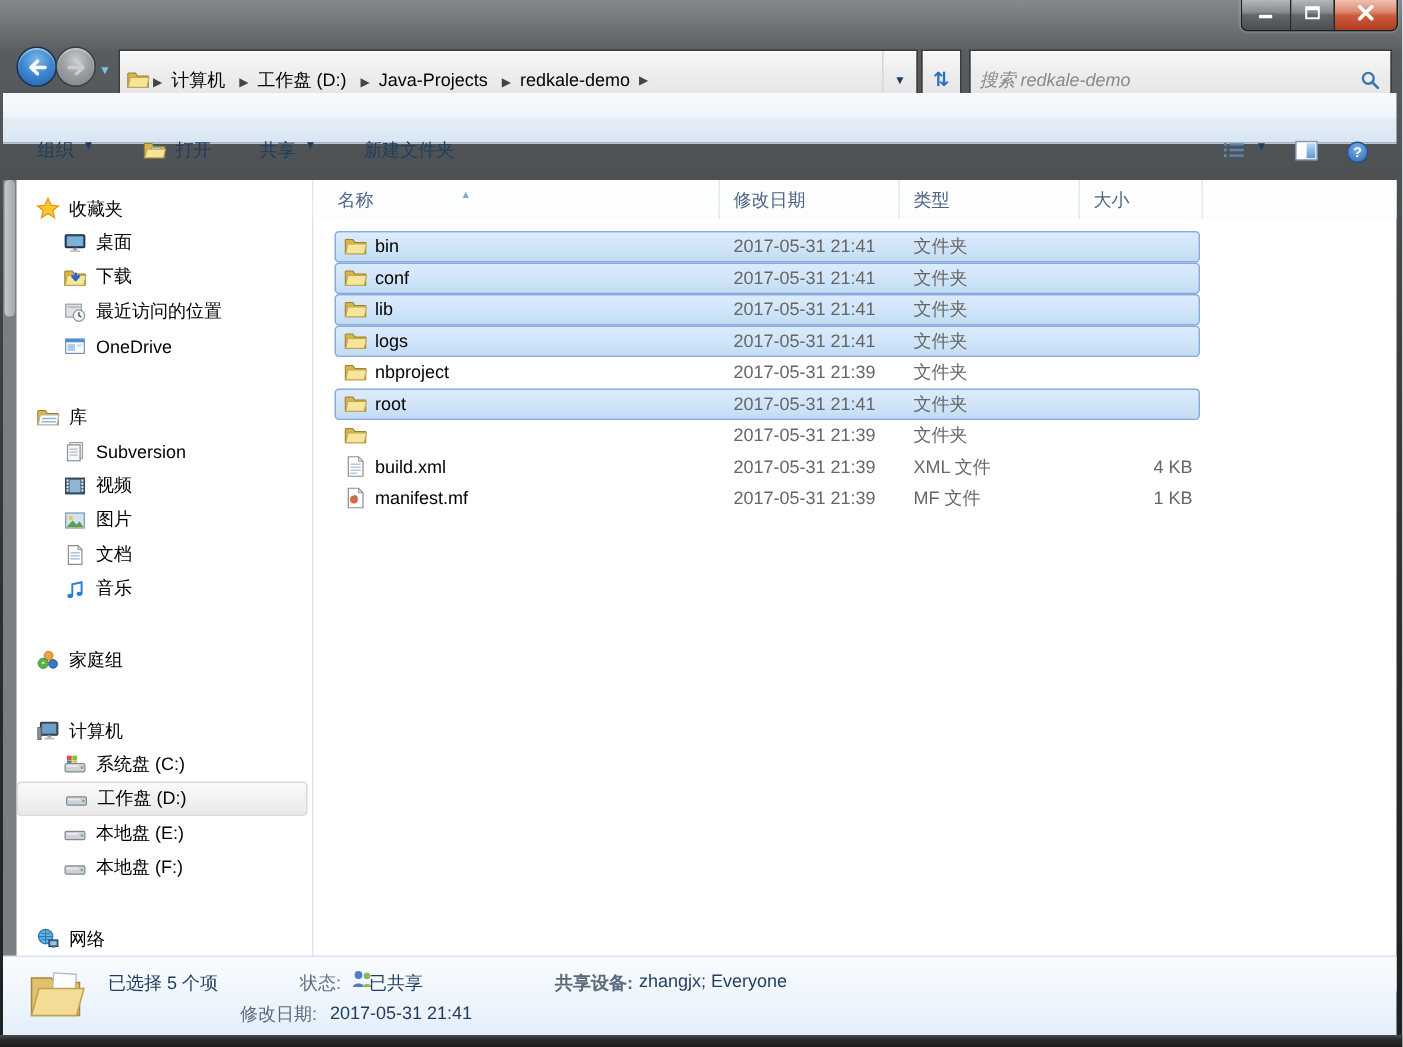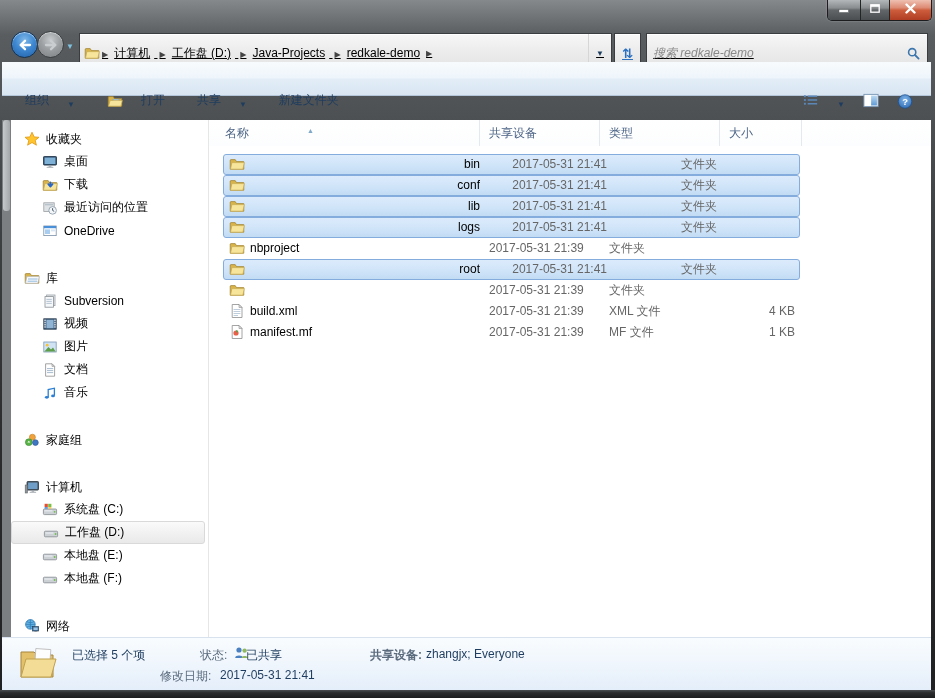--- a/index.html
+++ b/index.html
@@ -19,37 +19,37 @@
     background:linear-gradient(180deg,#efc0b2 0%,#dd8b74 38%,#cc5c3c 52%,#b03d22 100%); }
 
   
   .nav-circle { position:absolute; top:31px; width:27px; height:27px; border-radius:50%; }
   .back { left:11px; background:radial-gradient(circle at 50% 32%, #7fb8e8 0%, #3f89d2 45%, #1f5fa8 100%); border:1px solid #16324e; box-shadow:inset 0 1px 1px rgba(255,255,255,.6); }
   .fwd  { left:37px; background:radial-gradient(circle at 50% 32%, #c7cbce 0%, #9b9fa2 45%, #7d8184 100%); border:1px solid #3c3f41; box-shadow:inset 0 1px 1px rgba(255,255,255,.5); }
   .nav-circle svg { position:absolute; left:50%; top:50%; transform:translate(-50%,-50%); }
   .nav-chevron { position:absolute; left:66px; top:42px; font-size:8px; color:#7fc2e0; }
 
   .bar-box { position:absolute; top:33px; height:40px; border:1px solid #3a3d3f; border-radius:0;
-    background:linear-gradient(180deg,#f7f7f7 0%,#ececec 45%,#e2e2e2 100%); box-shadow:inset 0 1px 0 #fff;text-decoration:underline; }
+    background:linear-gradient(180deg,#f7f7f7 0%,#ececec 45%,#e2e2e2 100%); box-shadow:inset 0 1px 0 #fff; }
   .addressbar { left:79px; width:533px; display:flex; align-items:center; }
   .addr-folder { margin-left:4px; }
   .crumb { padding:0 4px; color:#000; white-space:nowrap; cursor:default; }
   .crumb-sep { font-size:8px; color:#444; padding:0 2px; }
   .addr-drop { margin-left:auto; padding:0 7px; font-size:8px; color:#1c3d5e; border-left:1px solid #d6d6d6; height:100%; display:flex; align-items:center; }
   .refreshbar { left:614px; width:27px; display:flex; align-items:center; justify-content:center; color:#2a6fc0; font-size:13px; font-weight:bold; }
   .searchbar { left:646px; width:282px; display:flex; align-items:center; }
   .searchbar input { flex:1; border:none; outline:none; background:transparent; font:italic 12px "Liberation Sans",sans-serif; color:#8a8a8a; padding:0 6px; }
   .searchbar input::placeholder { color:#8a8a8a; font-style:italic; }
   .search-mag { padding-right:7px; display:flex; }
 
   
   .toolbar { position:absolute; left:2px; top:62px; width:929px; height:34px;
     background:linear-gradient(180deg,#f8fbfd 0%,#eef5fb 48%,#e2edf7 52%,#d9e6f2 100%);
     border-bottom:1px solid #b4c7da; display:flex; align-items:center; color:#1e3c5f; }
-  .tb-item { display:flex; align-items:flex-end; gap:18px; padding:4px 9px; border-radius:3px; cursor:default; white-space:nowrap;margin-top:44px; }
+  .tb-item { display:flex; align-items:flex-start; gap:6px; padding:4px 9px; border-radius:3px; cursor:default; white-space:nowrap;margin-top:44px; }
   .tb-item .drop { font-size:8px; color:#1e3c5f; }
   .tb-sep { width:14px; }
   .tb-right { margin-left:auto; display:flex; align-items:center; gap:10px; padding-right:14px; }
   .tb-right .tb-item { padding:3px 4px; }
 
   
   .main { position:absolute; left:2px; top:96px; width:929px; height:541px; background:#fff;margin-top:24px; }
   .left-scroll { position:absolute; left:0; top:0; width:9px; height:541px; background:#7b7f82; }
   .left-scroll .thumb { position:absolute; left:1px; top:0; width:7px; height:91px; border-radius:3px;
     background:linear-gradient(90deg,#c6c9cc,#a3a7aa); }
@@ -68,21 +68,21 @@
   .lhead { position:absolute; left:0; top:0; width:100%; height:26px; display:flex; color:#4c6485; background:linear-gradient(180deg,#ffffff,#fcfdfe); }
   .hcell { height:26px; line-height:26px; padding-left:16px; border-right:1px solid #e4e9f0; cursor:default; position:relative; }
   .h-name { width:271px; }
   .h-date { width:120px; padding-left:9px; }
   .h-type { width:120px; padding-left:9px; }
   .h-size { width:82px; padding-left:9px; }
   .sort-arrow { position:absolute; left:98px; top:-2px; font-size:7px; color:#7fa8c9; }
 
   .rows { position:absolute; left:0; top:34px; width:100%; }
   .row { position:relative; height:21px; margin-left:14px; width:577px; border:1px solid transparent; border-radius:3px; cursor:default; }
-  .row.selected { background:linear-gradient(180deg,#dcebfc 0%,#d1e5f9 50%,#c2dcf4 100%); border:1px solid #84acdd;text-align:right; }
+  .row.selected { background:linear-gradient(180deg,#dcebfc 0%,#d1e5f9 50%,#c2dcf4 100%); border:1px solid #84acdd; }
   .rcell { position:absolute; top:0; height:19px; line-height:19px; white-space:nowrap; overflow:hidden; }
   .c-icon { left:5px; top:1px; }
   .c-name { left:26px; width:230px; color:#000; }
   .c-date { left:265px; width:118px; color:#666; }
   .c-type { left:385px; width:108px; color:#666; }
   .c-size { left:495px; width:76px; color:#666; text-align:right; }
 
   
   .statusbar { position:absolute; left:2px; top:637px; width:929px; height:53px;
     background:linear-gradient(180deg,#f9fcfe 0%,#eef5fc 55%,#e4eefa 100%); border-top:1px solid #d7e2ee; }
@@ -495,21 +495,21 @@
       </div>
     </div>
     <div class="side-sep"></div>
 
     <div class="list">
       <div class="lhead">
         <div class="hcell h-name">
           <span class="sort-arrow">▲</span>
           <span>名称</span>
         </div>
-        <div class="hcell h-date"><span>共享设备</span></div>
+        <div class="hcell h-date"><span>修改日期</span></div>
         <div class="hcell h-type"><span>类型</span></div>
         <div class="hcell h-size"><span>大小</span></div>
       </div>
       <div class="rows">
         <div class="row selected">
           <span class="rcell c-icon icon16">
               <svg width="16" height="16" viewBox="0 0 16 16">
                 <path d="M1.2 4 L1.2 13.2 L14.8 13.2 L14.8 5.6 L7.5 5.6 L6.2 3.6 L1.8 3.6 Z" fill="#d9b44a" stroke="#9c7e2e" stroke-width="0.7"></path>
                 <path d="M1.5 13.2 L2.9 6.6 L15.3 6.6 L13.9 13.2 Z" fill="#f7e59c" stroke="#c4a84f" stroke-width="0.7"></path>
               </svg>

